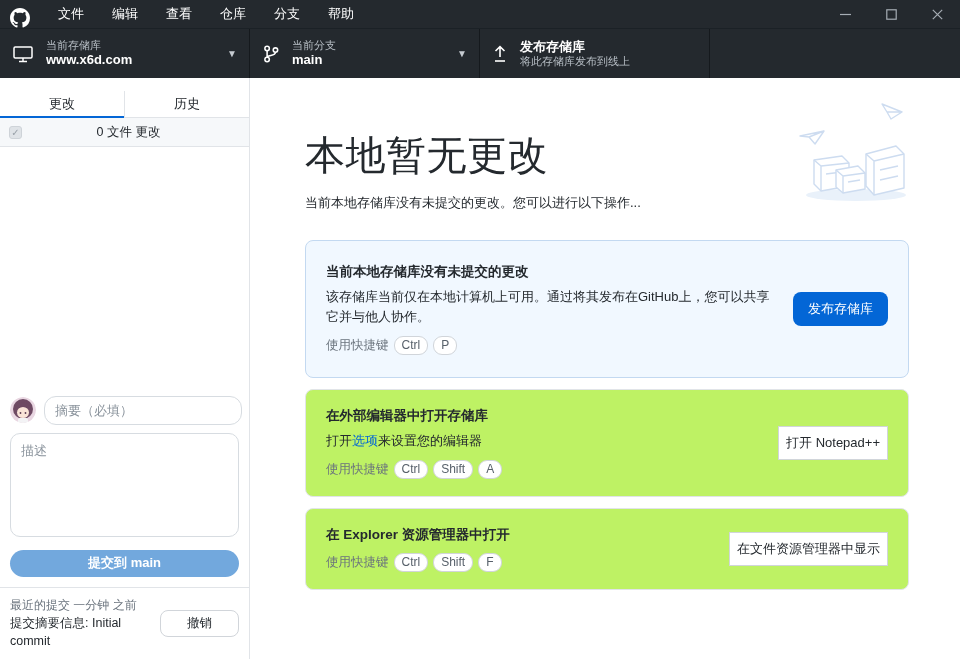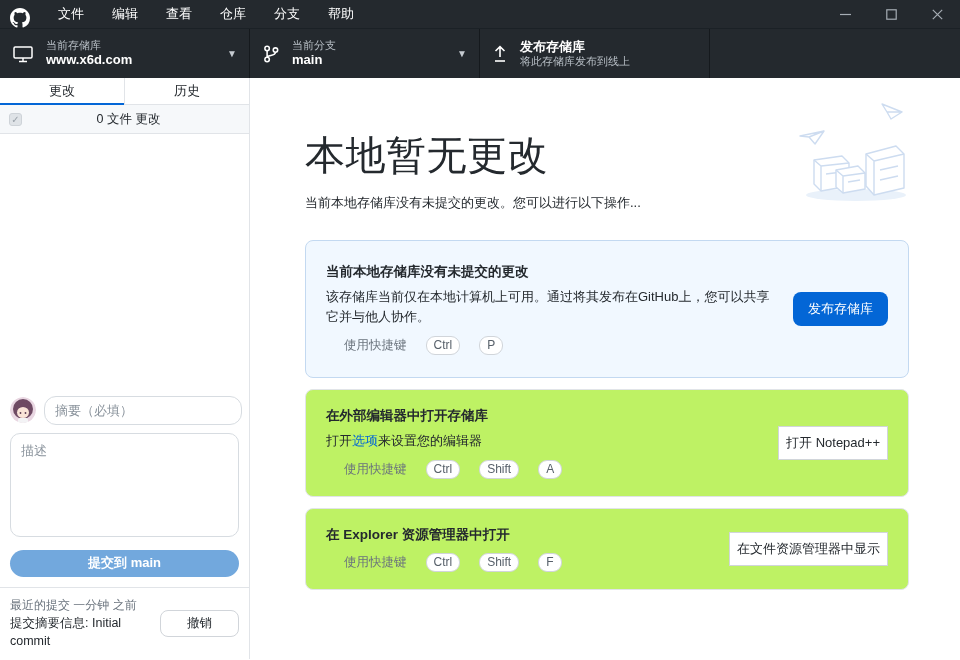--- a/index.html
+++ b/index.html
@@ -27,21 +27,21 @@
   .tool-label { font-size:11px; color:#b8bfc6; }
   .tool-value { font-size:13px; font-weight:bold; color:#ffffff; }
   .tool-sub { font-size:11px; color:#b8bfc6; }
   .caret { color:#c6cbd1; font-size:10px; margin-left:6px; }
 
   
   .app-body { display:flex; height:581px; }
 
   
   .sidebar { width:250px; border-right:1px solid #e1e4e8; display:flex; flex-direction:column; background:#fff; }
-  .tabs { display:flex; height:27px; flex:none; }
+  .tabs { display:flex; height:27px; flex:none;margin-top:13px; }
   .tab { flex:1; display:flex; align-items:center; justify-content:center; font-size:13px;
          border-bottom:1px solid #e1e4e8; cursor:pointer; background:#fff; }
   .tab.active { border-bottom:2px solid #0366d6; }
   .tab + .tab { border-left:1px solid #e1e4e8; }
   .files-header { height:29px; flex:none; background:#f6f8fa; border-bottom:1px solid #e1e4e8;
                   display:flex; align-items:center; padding:0 9px; font-size:12.5px; color:#24292e; }
   .checkbox { width:13px; height:13px; border-radius:3px; background:#dfe3e7; border:1px solid #ced3d8;
               display:flex; align-items:center; justify-content:center; color:#99a1a9; font-size:10px; flex:none; }
   .files-count { flex:1; text-align:center; margin-right:13px;padding-left:8px; }
   .file-list { flex:1; }
@@ -71,21 +71,21 @@
   .page-title { font-size:40px; font-weight:300; color:#24292e; letter-spacing:0.5px; }
   .page-subtitle { margin-top:11px; font-size:13px; color:#24292e; }
   .cards { margin-top:28px; width:604px; display:flex; flex-direction:column; gap:11px; }
   .card { border:1px solid #e1e4e8; border-radius:8px; background:#bef264; padding:17px 20px;
           display:flex; align-items:center; }
   .card.info { background:#f1f8ff; border-color:#c3d9f1; padding:22px 20px; }
   .card-body { flex:1; padding-right:14px; }
   .card-title { font-size:13.5px; font-weight:bold; color:#24292e; }
   .card-desc { margin-top:6px; font-size:13px; line-height:1.55; color:#24292e; max-width:462px; }
   .link { color:#0366d6; cursor:pointer; }
-  .shortcut { margin-top:9px; display:flex; align-items:center; gap:19px; font-size:12.5px; color:#6a737d;margin-left:18px; }
+  .shortcut { margin-top:9px; display:flex; align-items:center; gap:5px; font-size:12.5px; color:#6a737d; }
   .kbd { border:1px solid #d1d5da; border-radius:9px; background:#fff; padding:0 7px; height:19px;
          line-height:17px; font-size:12px; color:#57606a; display:inline-block; }
   .btn-primary { background:#0366d6; color:#fff; border:none; border-radius:8px; padding:8px 15px;
                  font-size:13px; font-family:inherit; cursor:pointer; white-space:nowrap; }
   .btn-secondary { background:#fff; color:#24292e; border:1px solid #d1d5da; border-radius:0;
                    padding:7px 7px; font-size:13px; font-family:inherit; cursor:pointer; white-space:nowrap; }
 </style>
 </head>
 <body>
 

